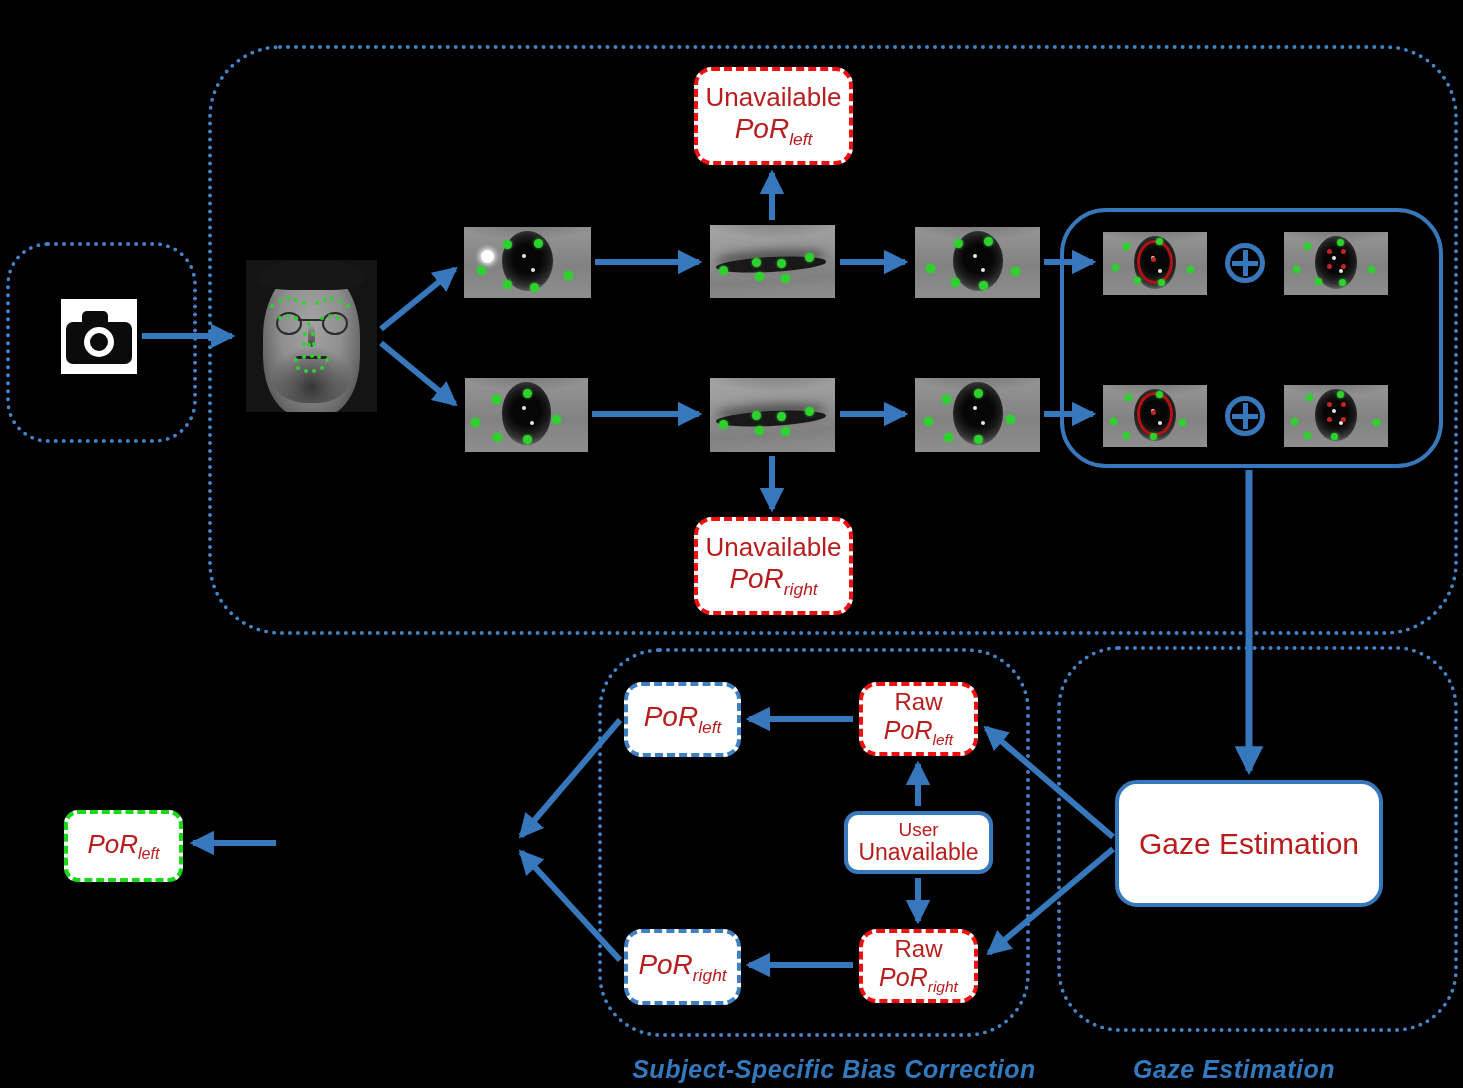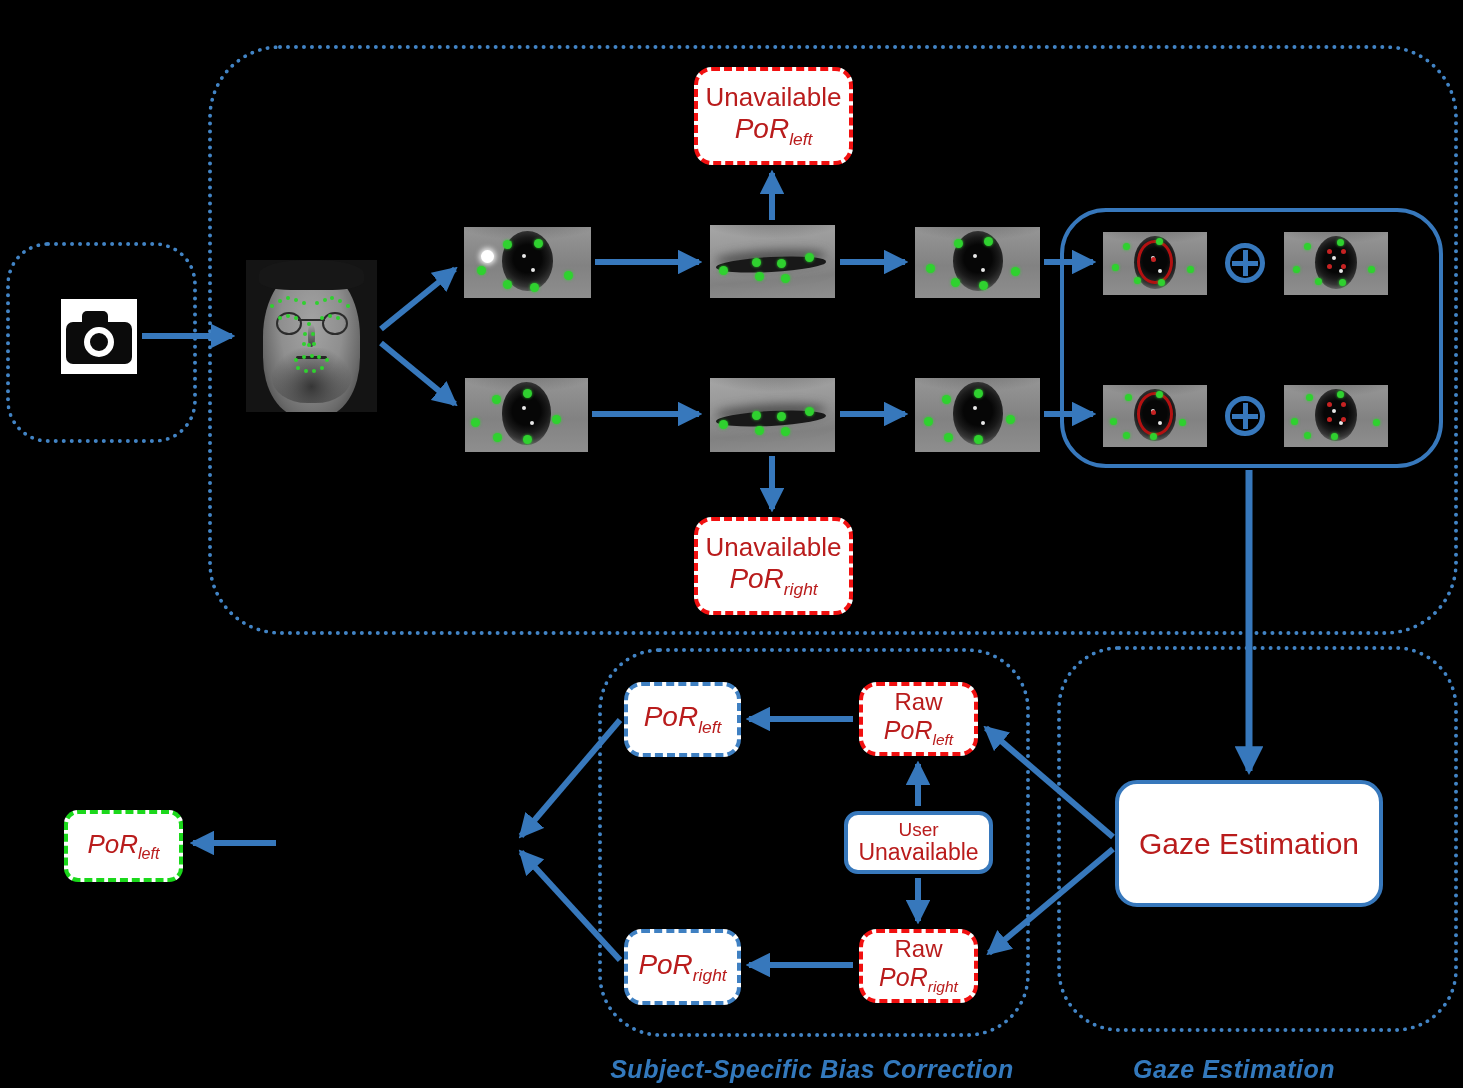--- a/index.html
+++ b/index.html
@@ -109,21 +109,21 @@
       <line x1="853" y1="965" x2="749" y2="965" marker-end="url(#ah)"></line>
       <line x1="918" y1="806" x2="918" y2="764" marker-end="url(#ah)"></line>
       <line x1="918" y1="878" x2="918" y2="921" marker-end="url(#ah)"></line>
       <line x1="620" y1="720" x2="521" y2="836" marker-end="url(#ah)"></line>
       <line x1="620" y1="960" x2="521" y2="852" marker-end="url(#ah)"></line>
       <line x1="276" y1="843" x2="193" y2="843" marker-end="url(#ah)"></line>
     </g>
   </svg>
 
   <div class="sec-label" style="left:1081px;top:1055px;width:306px;">Gaze Estimation</div>
-  <div class="sec-label" style="left:562px;top:1055px;width:500px;">Subject-Specific Bias Correction</div>
+  <div class="sec-label" style="left:584px;top:1055px;width:500px;">Subject-Specific Bias Correction</div>
 
   <div class="camera-tile" style="left:61px;top:299px;width:76px;height:75px;">
     <div class="cam-bump"></div>
     <div class="cam-body"></div>
     <div class="cam-lens"></div>
   </div>
 
   <div class="face" style="left:246px;top:260px;width:131px;height:152px;">
     <div class="head"></div>
     <div class="hair"></div>

